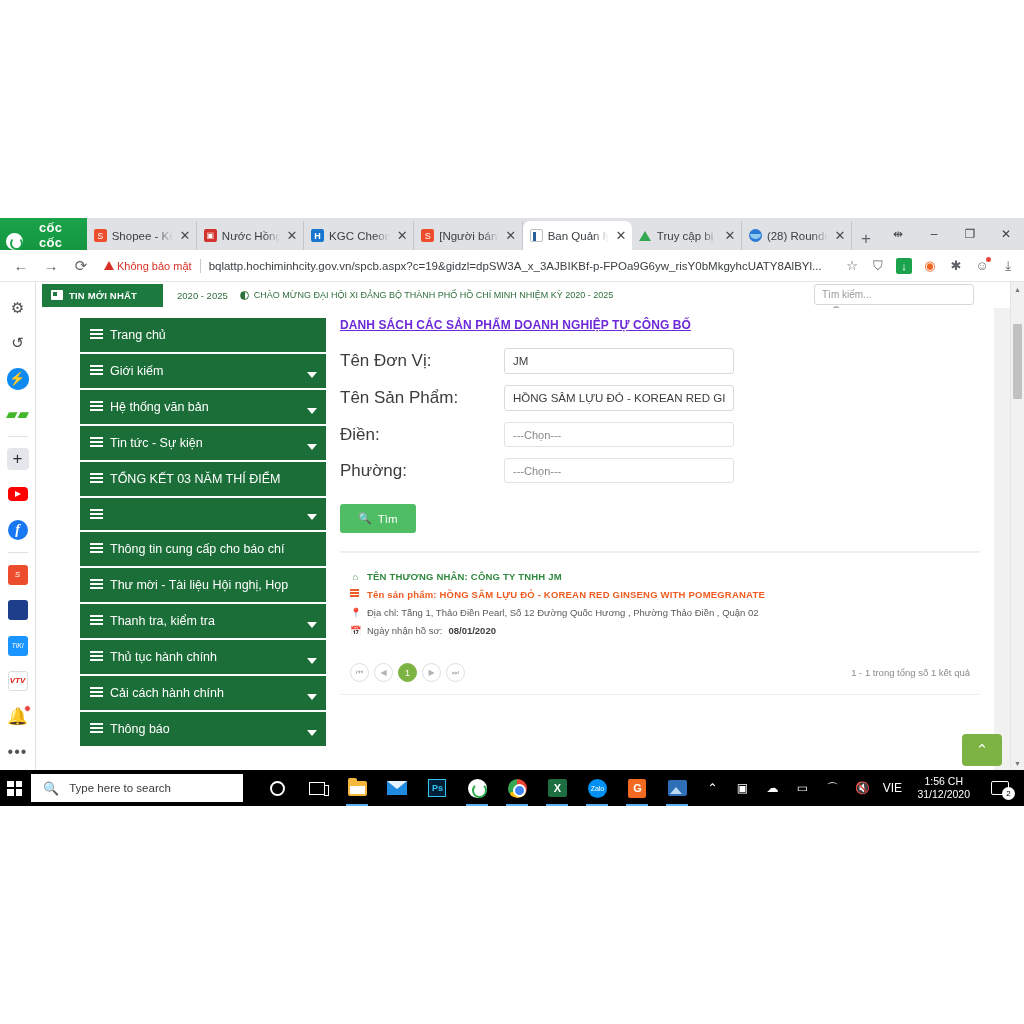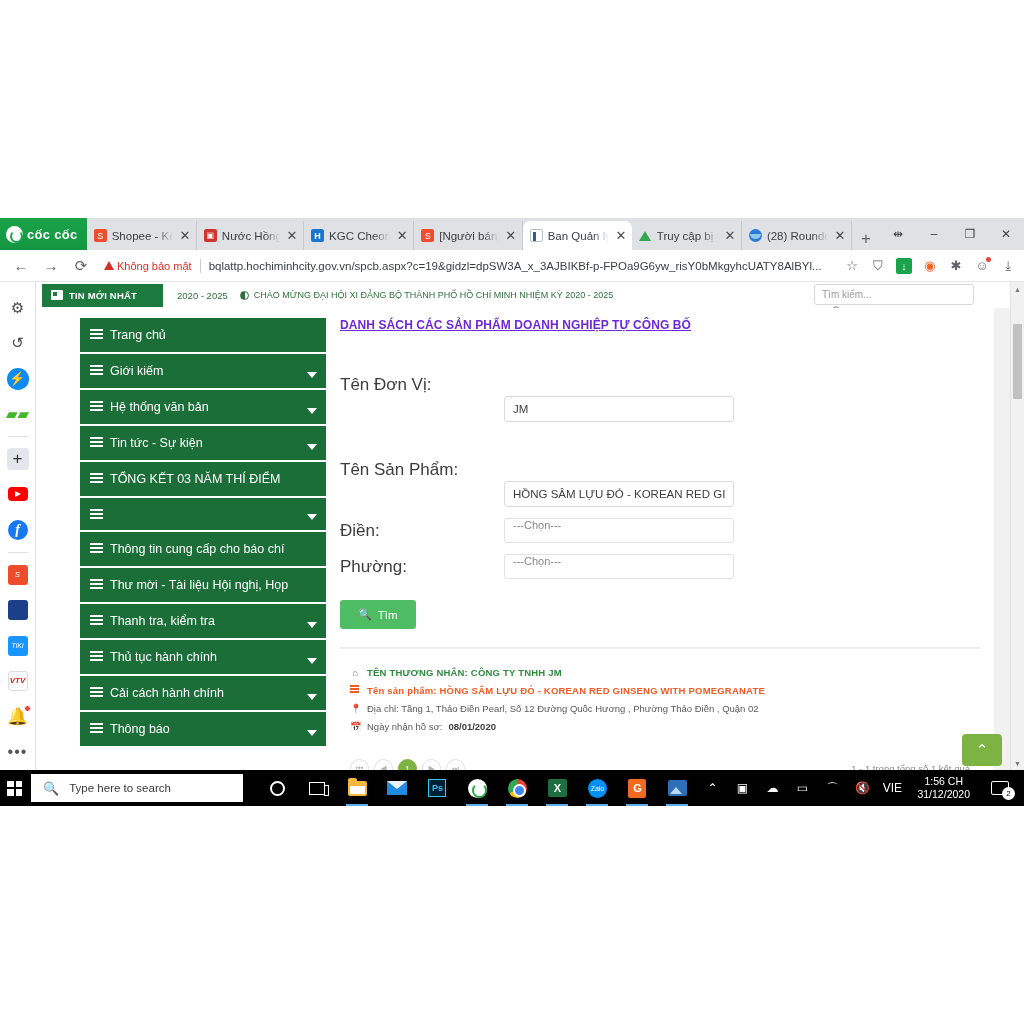--- a/index.html
+++ b/index.html
@@ -19,21 +19,21 @@
   }
 
   
   .tabstrip {
     position: relative; height: 32px; width: 100%;
     background: #dfe1e5;
     display: flex; align-items: flex-end;
   }
   .brand {
     width: 88px; height: 32px; background: linear-gradient(180deg,#1aa34a,#13963f);
-    display: flex; align-items: center; gap: 4px; padding-left: 6px;
+    display: flex; align-items: flex-end; gap: 16px; padding-left: 6px;
     color: #fff; font-size: 14px; font-weight: bold; letter-spacing: .3px;
   }
   .brand .logo {
     width: 17px; height: 17px; border-radius: 50%;
     background: #ffffff; position: relative; flex: 0 0 auto;
   }
   .brand .logo::after {
     content:""; position:absolute; left:4px; top:4px; width:9px; height:9px;
     border-radius:50%; border:2px solid #1aa34a; border-top-color: transparent;
   }
@@ -180,26 +180,25 @@
     color: #6d28d9; font-size: 12px; font-weight: bold; text-decoration: underline;
     letter-spacing: .1px; margin-bottom: 16px;
   }
   .formrow { display: flex; align-items: center; margin-bottom: 11px; }
   .flabel { width: 164px; flex: 0 0 auto; font-size: 17px; color: #3d3d3d; }
   .fctl { width: 230px; flex: 0 0 auto; position: relative; }
   .finput {
     width: 100%; height: 26px; border: 1px solid #dadada; border-radius: 3px;
     background: #ffffff; font-size: 11.5px; color: #3d3d3d; padding: 0 8px;
     font-family: "Liberation Sans", sans-serif;
-    margin-top: 48px;
   }
   .fselect {
     width: 100%; height: 25px; border: 1px solid #e2e2e2; border-radius: 3px;
     background: #ffffff; font-size: 11px; color: #888; padding: 0 8px;
-    display: flex; align-items: flex-start;
+    display: flex; align-items: center;
   }
   .findbtn {
     margin-top: 10px; background: #4fbd63; border: none; border-radius: 3px;
     color: #ffffff; font-size: 11.5px; padding: 8px 18px; display: inline-flex;
     align-items: center; gap: 6px; font-family: "Liberation Sans", sans-serif;
   }
   .findbtn .mag { font-size: 11px; }
 
   .hr { height: 1px; background: #ececec; margin: 18px 0 0 0; }
 

